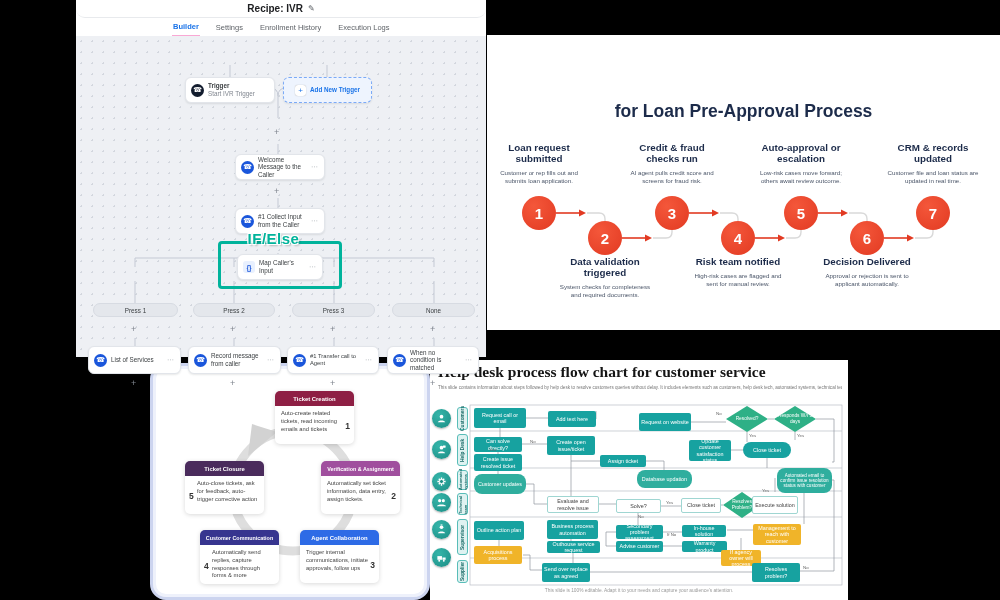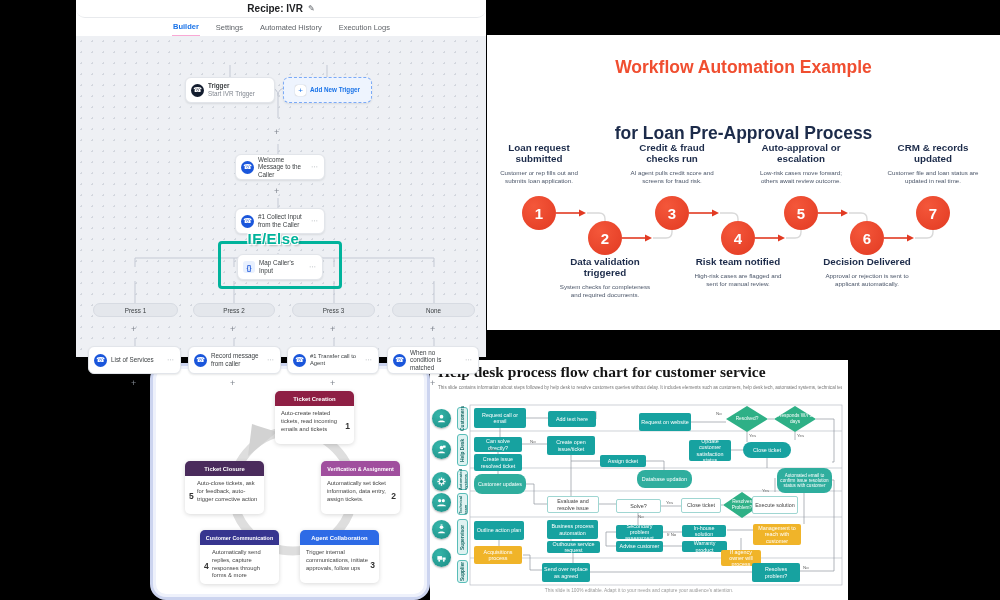--- a/index.html
+++ b/index.html
@@ -88,21 +88,21 @@
 <body>
 
 <div class="panel" id="ivr">
   <div id="ivr-titlebar">
     <span>Recipe: IVR</span>
     <span style="font-weight:normal;font-size:8px;color:#5f6368;">✎</span>
   </div>
   <div id="ivr-tabbar">
     <span class="ivr-tab active">Builder</span>
     <span class="ivr-tab">Settings</span>
-    <span class="ivr-tab">Automated History</span>
+    <span class="ivr-tab">Enrollment History</span>
     <span class="ivr-tab">Execution Logs</span>
   </div>
   <div id="ivr-canvas">
     <svg class="wire" width="410" height="321" viewBox="0 36 410 321">
       <g fill="none" stroke="#c4c9d4" stroke-width="1">
         <path d="M154,65 V78 Q154,88 162,88 H194 Q202,88 202,96 V118"></path>
         <path d="M251,65 V78 Q251,88 243,88 H210 Q202,88 202,96"></path>
         <path d="M202,144 V172"></path>
         <path d="M202,198 V218"></path>
         <path d="M202,253 V258"></path>
@@ -177,21 +177,20 @@
     <div class="ivr-card" style="left:311px;top:310px;width:92px;height:28px;">
       <span class="icon-circ">☎</span>
       <span class="lbl" style="width:52px;">When no condition is matched</span>
       <span class="dots">⋯</span>
     </div>
   </div>
 </div>
 
 <div class="panel" id="loan">
   <div id="loan-title">
-    <div class="t1">Workflow Automation Example</div>
     <div class="t2">for Loan Pre-Approval Process</div>
   </div>
 
   <svg class="wire" width="513" height="295" viewBox="0 0 513 295">
     <g fill="none" stroke="#e23a22" stroke-width="1.6">
       <path d="M69,178 H92"></path>
         <path d="M202,178 H225"></path>
         <path d="M331,178 H354"></path>
       <path d="M135,203 H158"></path>
         <path d="M268,203 H291"></path>

